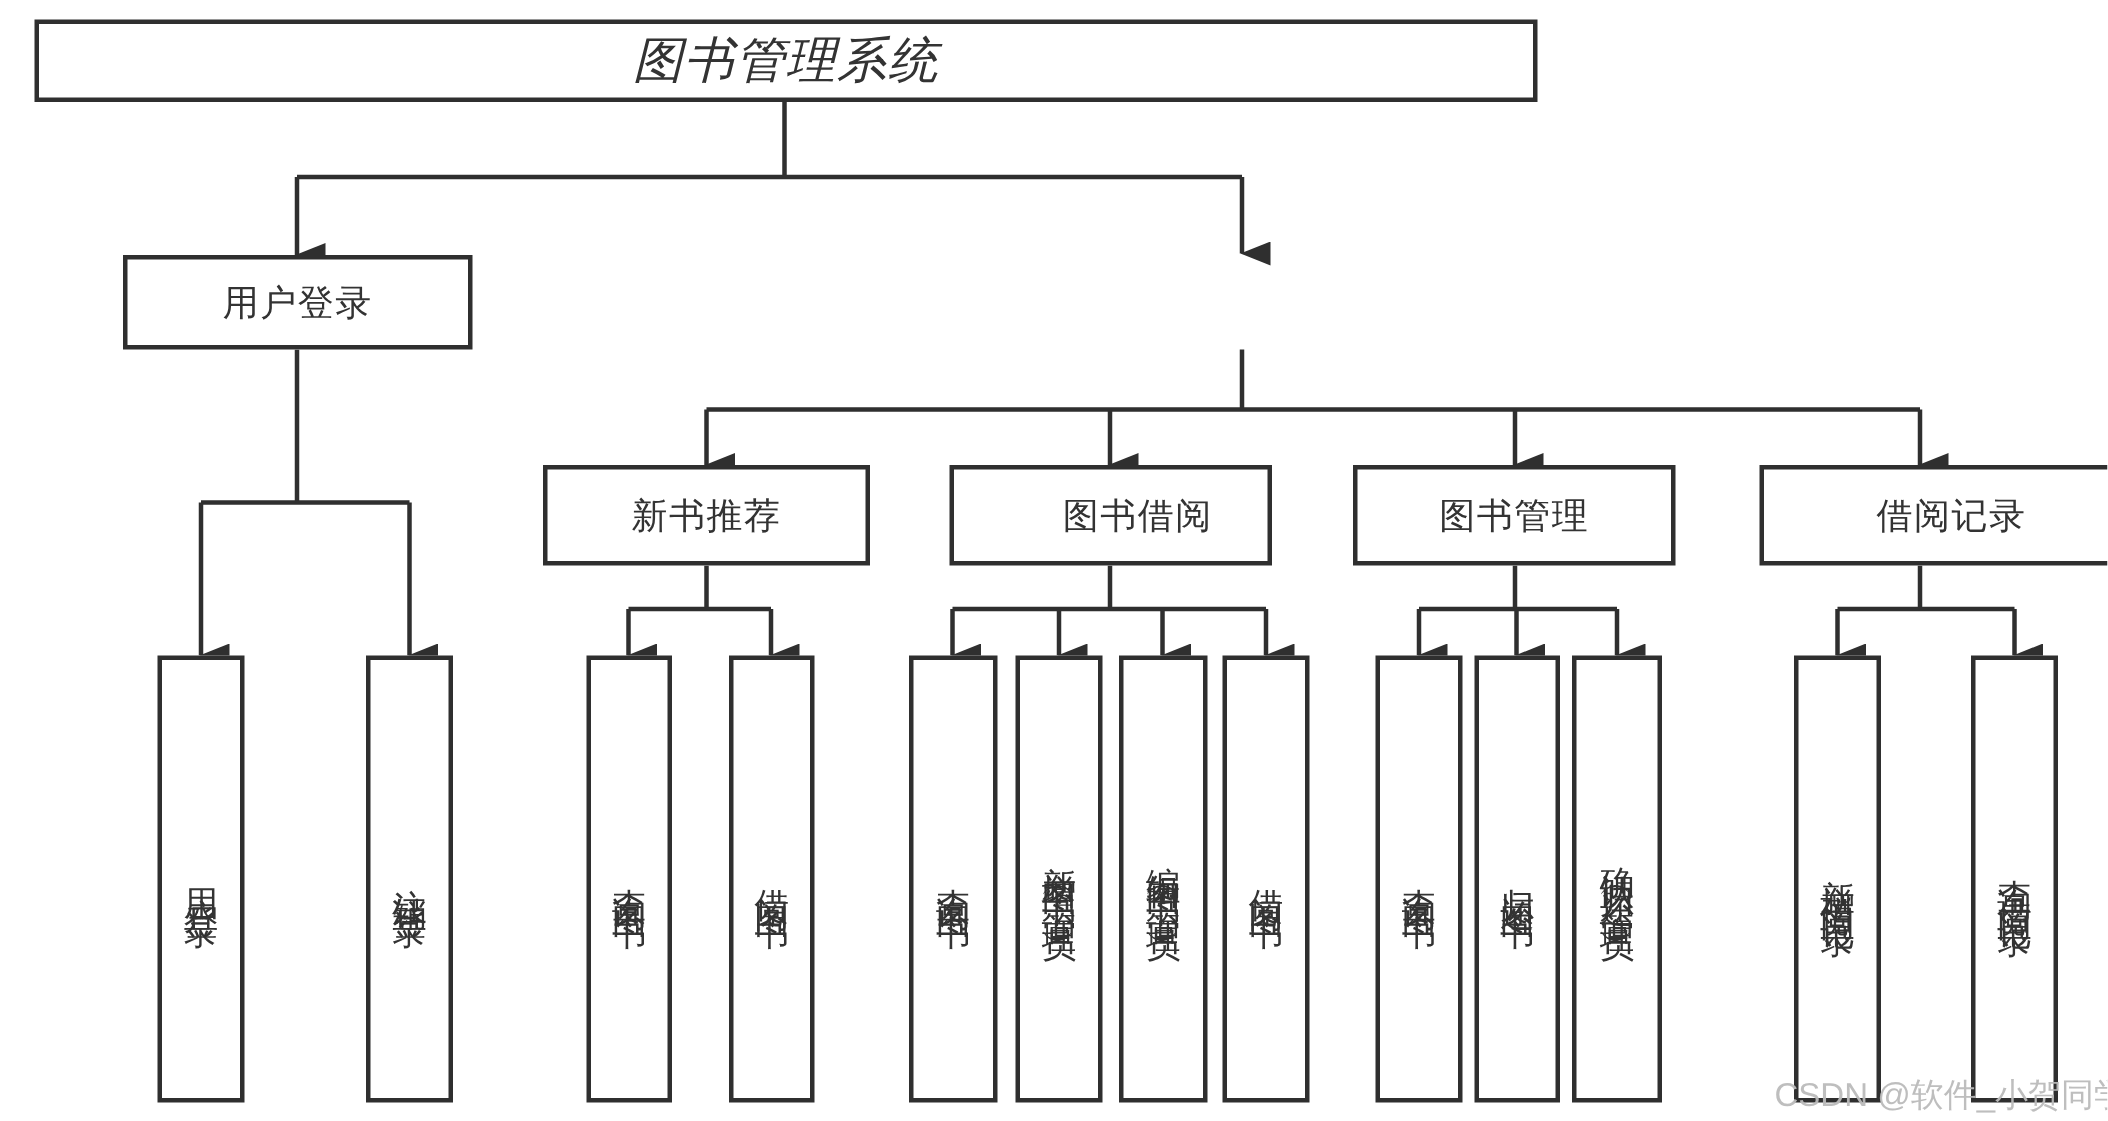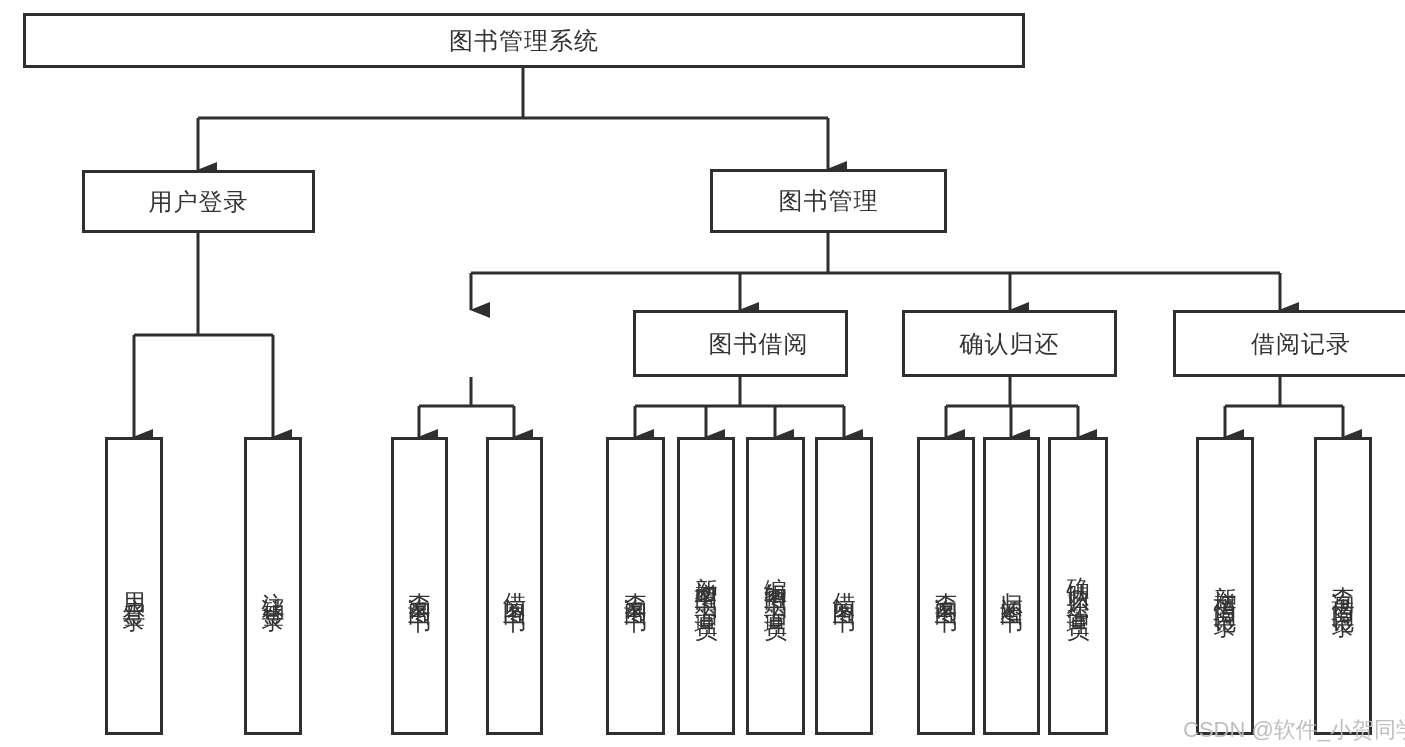--- a/index.html
+++ b/index.html
@@ -23,21 +23,21 @@
     box-sizing: border-box;
     border: 3px solid #2f2f2f;
     background: #ffffff;
     display: flex;
     align-items: center;
     justify-content: center;
     z-index: 2;
     color: #333333;
   }
   .hnode { font-size: 24px; letter-spacing: 1px; white-space: nowrap; }
-  .root-node { font-size: 24px; }
+  .root-node { font-size: 33px; font-style: italic; }
   .vnode {
     writing-mode: vertical-rl;
     text-orientation: mixed;
     font-size: 23px;
     letter-spacing: 6px;
     line-height: 1;
   }
   
   #box-root        { left: 23px;   top: 13px;  width: 1002px; height: 55px; }
   #box-user-login  { left: 82px;   top: 170px; width: 233px;  height: 63px; }
@@ -108,24 +108,24 @@
     <line x1="946" y1="406" x2="946" y2="437" stroke="#2f2f2f" stroke-width="3" marker-end="url(#arrow)"></line>
     <line x1="1011" y1="406" x2="1011" y2="437" stroke="#2f2f2f" stroke-width="3" marker-end="url(#arrow)"></line>
     <line x1="1078" y1="406" x2="1078" y2="437" stroke="#2f2f2f" stroke-width="3" marker-end="url(#arrow)"></line>
     <line x1="1225" y1="406" x2="1225" y2="437" stroke="#2f2f2f" stroke-width="3" marker-end="url(#arrow)"></line>
     <line x1="1343" y1="406" x2="1343" y2="437" stroke="#2f2f2f" stroke-width="3" marker-end="url(#arrow)"></line>
   </svg>
 
   <div id="box-root" class="node hnode root-node">图书管理系统</div>
 
   <div id="box-user-login" class="node hnode">用户登录</div>
-  <div id="box-book-mgmt" class="node hnode">图书管理</div>
 
+  <div id="box-new-book" class="node hnode">新书推荐</div>
   <div id="box-book-borrow" class="node hnode">图书借阅</div>
-  <div id="box-cur-borrow" class="node hnode">确认归还</div>
+  <div id="box-cur-borrow" class="node hnode">图书管理</div>
   <div id="box-borrow-rec" class="node hnode">借阅记录</div>
 
   <div id="leaf-login" class="node vnode leaf">用户登录</div>
   <div id="leaf-logout" class="node vnode leaf">注销登录</div>
   <div id="leaf-nb-query" class="node vnode leaf">查询图书</div>
   <div id="leaf-nb-borrow" class="node vnode leaf">借阅图书</div>
   <div id="leaf-bb-query" class="node vnode leaf">查询图书</div>
   <div id="leaf-bb-add" class="node vnode leaf">新增图书（管理员）</div>
   <div id="leaf-bb-edit" class="node vnode leaf">编辑图书（管理员）</div>
   <div id="leaf-bb-borrow" class="node vnode leaf">借阅图书</div>

